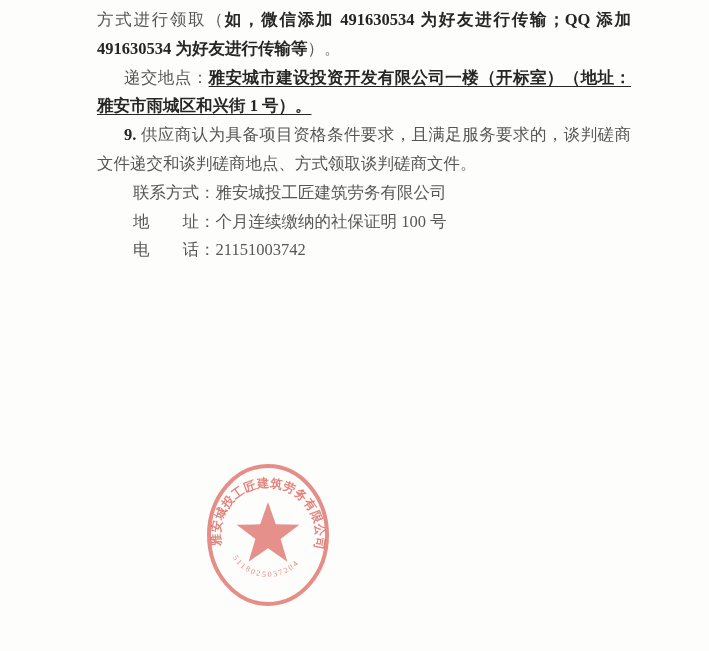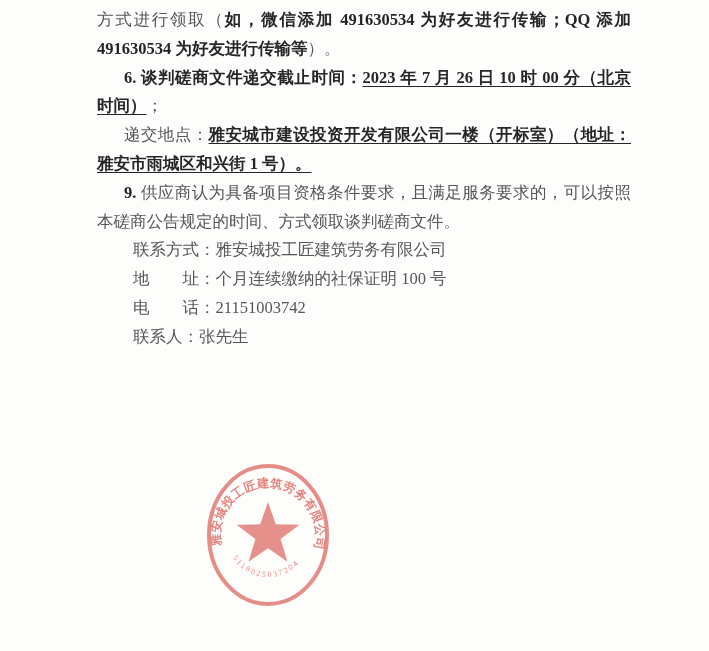--- a/index.html
+++ b/index.html
@@ -41,37 +41,35 @@
 </style>
 </head>
 <body>
 
 <div class="page">
   <div class="doc">
 
     <p><span class="reg">方式进行领取（</span><span class="b">如，微信添加 491630534 为好友进行传输；QQ 添加 491630534 为好友进行传输等</span><span class="reg">）。</span></p>
 
 
-    <p class="num-line p6"><span class="b">6. 谈判磋商文件递交截止时间：</span><span class="b u">2023 年 7 月 26 日 10 时 00 分（北京时间）</span><span class="reg">；</span></p>
 
 
 
     <p class="loc-para"><span class="reg">递交地点：</span><span class="b u">雅安城市建设投资开发有限公司一楼（开标室）（地址：雅安市雨城区和兴街 1 号）。</span></p>
 
 
-    <p class="p11"><span class="b">9. </span><span class="reg">供应商认为具备项目资格条件要求，且满足服务要求的，可以按照本磋商公告规定的时间、方式领取谈判磋商文件。</span></p>
+    <p class="p11"><span class="b">9. </span><span class="reg">供应商认为具备项目资格条件要求，且满足服务要求的，谈判磋商文件递交和谈判磋商地点、方式领取谈判磋商文件。</span></p>
 
 
     <p class="contact-line"><span class="reg">联系方式：</span><span class="reg">雅安城投工匠建筑劳务有限公司</span></p>
 
     <p class="contact-line"><span class="reg">地　　址：</span><span class="reg">个月连续缴纳的社保证明 100 号</span></p>
 
     <p class="contact-line"><span class="reg">电　　话：</span><span class="reg">21151003742</span></p>
 
-    <p class="contact-line"><span class="reg">联系人：</span><span class="reg">张先生</span></p>
 
   </div>
 
   <div class="seal">
     <svg viewBox="0 0 132 152" xmlns="http://www.w3.org/2000/svg">
       <defs>
         <path id="sealTopArc" d="M 19.6 88.4 A 48 48 0 1 1 112.4 88.4" fill="none"></path>
         <path id="sealBottomArc" d="M 28.6 95.1 A 42 42 0 0 0 103.4 95.1" fill="none"></path>
       </defs>
       <ellipse class="ring" cx="66" cy="76" rx="59" ry="69"></ellipse>

